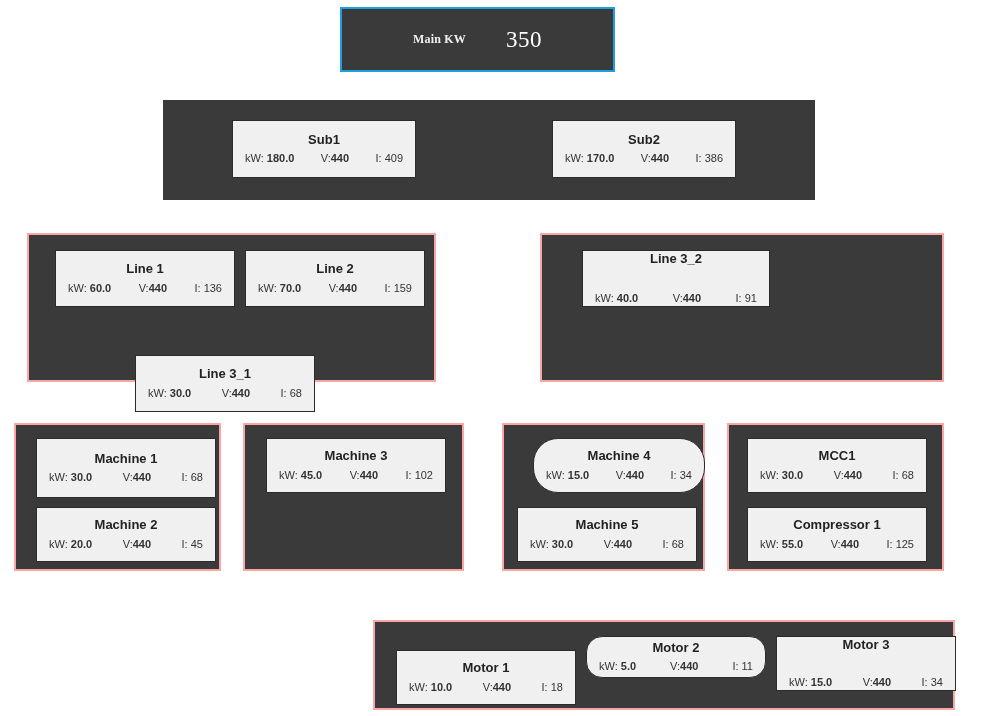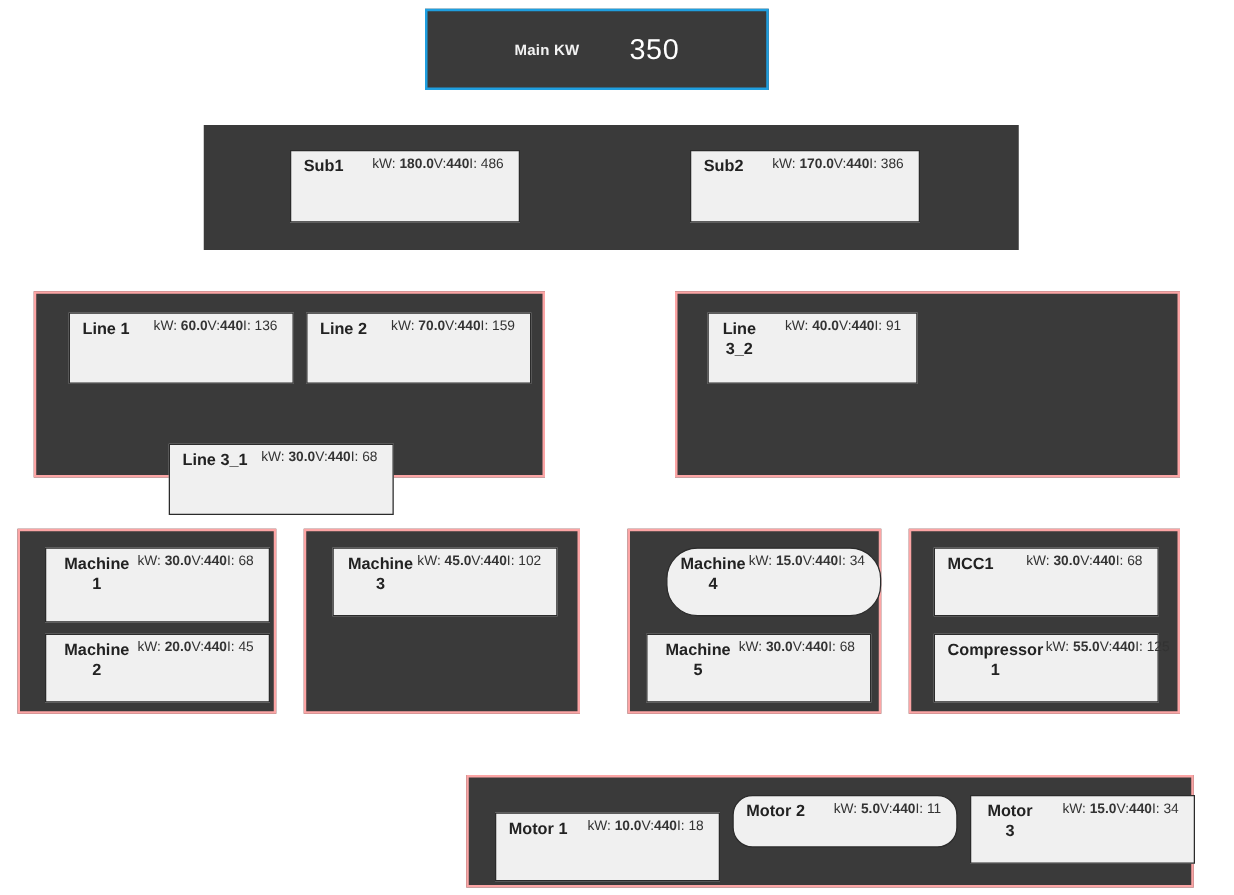--- a/index.html
+++ b/index.html
@@ -27,20 +27,21 @@
   .mainkw{
     position:absolute;
     background:#3a3a3a;
     border:2px solid #1f9fe0;
     box-sizing:border-box;
     display:flex;
     align-items:center;
     justify-content:center;
     gap:40px;
     color:#ffffff;
+    font-family:Liberation Serif, serif;
   }
   .mainkw .label{
     font-size:12px;
     font-weight:bold;
     letter-spacing:0.2px;
     color:#f2f2f2;
   }
   .mainkw .value{
     font-size:23px;
     font-weight:normal;
@@ -48,22 +49,22 @@
     letter-spacing:0.5px;
   }
 
   
   .card{
     position:absolute;
     background:#f0f0f0;
     border:1.5px solid #2b2b2b;
     box-sizing:border-box;
     display:flex;
-    flex-direction:row;
-    justify-content:space-between;
+    flex-direction:column;
+    justify-content:center;
     padding:4px 10px 6px 10px;
   }
   .card .title{
     text-align:center;
     font-size:13px;
     font-weight:bold;
     color:#222;
     line-height:1.25;
     margin-bottom:4px;
   }
@@ -91,21 +92,21 @@
     <span class="value">350</span>
   </div>
 
   <div class="group" style="left:163px;top:100px;width:652px;height:100px;">
 
     <div class="card" style="left:69px;top:20px;width:184px;height:58px;">
       <div class="title">Sub1</div>
       <div class="metrics">
         <span class="m"><span class="k">kW:</span> <span class="v">180.0</span></span>
         <span class="m"><span class="k">V:</span><span class="v">440</span></span>
-        <span class="m"><span class="k">I:</span> <span class="k">486</span></span>
+        <span class="m"><span class="k">I:</span> <span class="k">409</span></span>
       </div>
     </div>
 
     <div class="card" style="left:389px;top:20px;width:184px;height:58px;">
       <div class="title">Sub2</div>
       <div class="metrics">
         <span class="m"><span class="k">kW:</span> <span class="v">170.0</span></span>
         <span class="m"><span class="k">V:</span><span class="v">440</span></span>
         <span class="m"><span class="k">I:</span> <span class="k">386</span></span>
       </div>
@@ -137,21 +138,21 @@
       <div class="metrics">
         <span class="m"><span class="k">kW:</span> <span class="v">30.0</span></span>
         <span class="m"><span class="k">V:</span><span class="v">440</span></span>
         <span class="m"><span class="k">I:</span> <span class="k">68</span></span>
       </div>
     </div>
   </div>
 
   <div class="group bordered" style="left:540px;top:233px;width:404px;height:149px;">
 
-    <div class="card" style="left:24px;top:15px;width:168px;height:57px;gap:20px;">
+    <div class="card" style="left:40px;top:15px;width:188px;height:57px;gap:20px;">
       <div class="title">Line 3_2</div>
       <div class="metrics">
         <span class="m"><span class="k">kW:</span> <span class="v">40.0</span></span>
         <span class="m"><span class="k">V:</span><span class="v">440</span></span>
         <span class="m"><span class="k">I:</span> <span class="k">91</span></span>
       </div>
     </div>
 
   </div>
 

